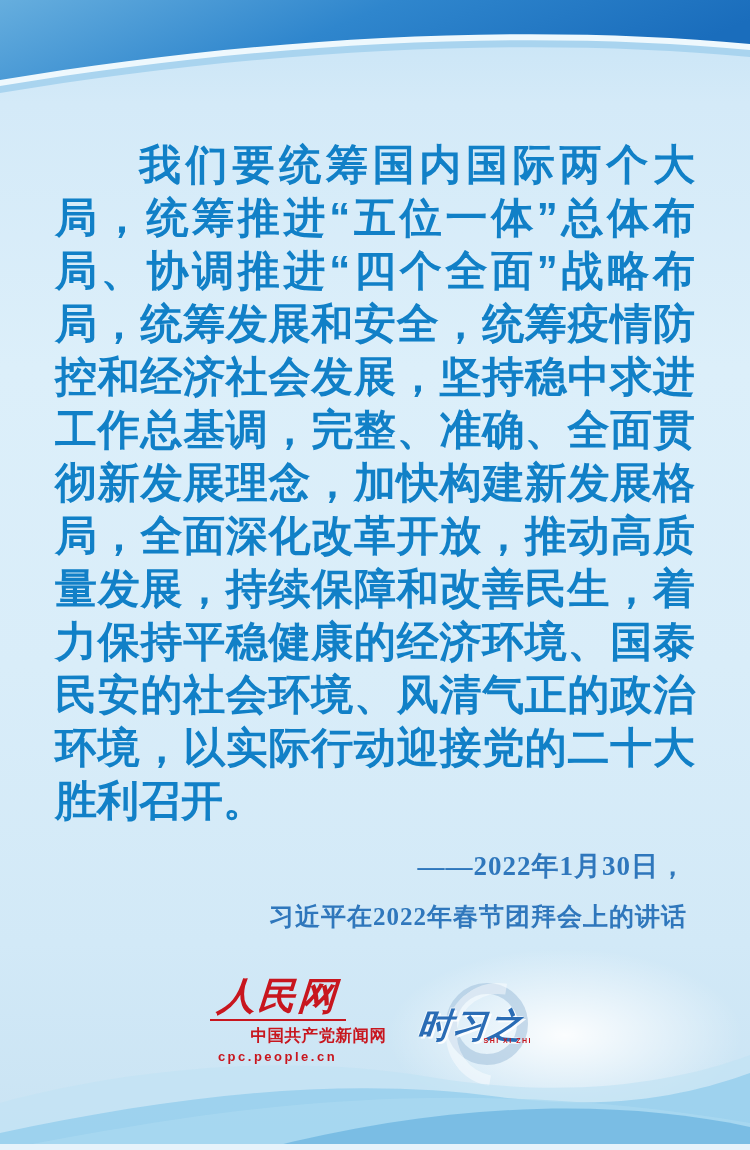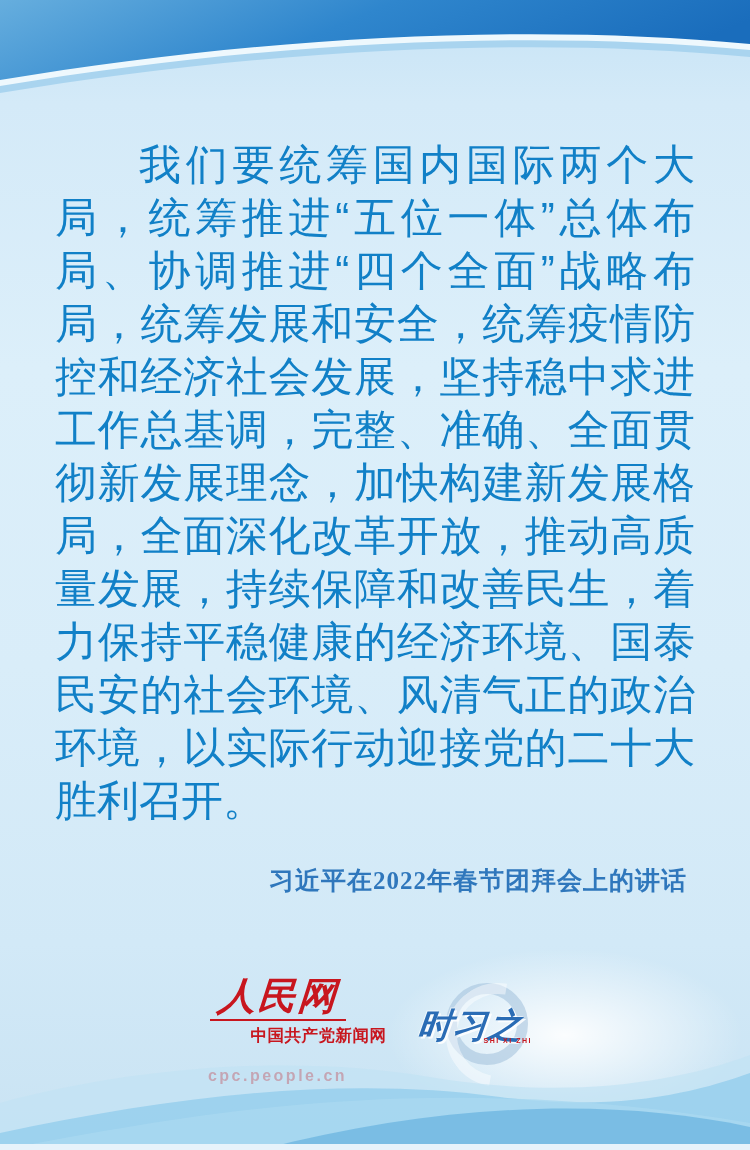--- a/index.html
+++ b/index.html
@@ -17,21 +17,21 @@
   .top-decor { position: absolute; top: 0; left: 0; width: 750px; height: 115px; display: block; }
 
   
   .quote {
     position: absolute;
     top: 138px;
     left: 55px;
     width: 640px;
     font-size: 42px;
     line-height: 53px;
-    font-weight: 400;
+    font-weight: 700;
     letter-spacing: 0px;
     color: #1180c7;
     text-align: justify;
     text-indent: 2em;
     font-family: "Liberation Sans", sans-serif;
   }
 
   
   .attribution {
     position: absolute;
@@ -72,21 +72,21 @@
     font-family: "Liberation Serif", serif;
     font-weight: 700;
     font-style: italic;
     font-size: 38px;
     line-height: 42px;
     transform: skewX(-4deg);
     letter-spacing: 2px;
   }
   .people-divider { height: 2px; background: #c8161e; margin: 2px 2px 4px 2px; }
   .people-subtitle { font-size: 16.5px; font-weight: 700; letter-spacing: 0.5px; white-space: nowrap; margin-left: 43px; }
-  .people-domain { font-size: 16px; font-weight: 700; letter-spacing: 2.5px; margin-top: 20px; white-space: nowrap; }
+  .people-domain { font-size: 13px; font-weight: 700; letter-spacing: 2.5px; margin-top: 2px; white-space: nowrap; }
 
   .shixizhi-logo { position: relative; width: 125px; height: 100px; margin-top: 2px; }
   .shixizhi-ring {
     position: absolute;
     left: 28px; top: 6px;
     width: 82px; height: 82px;
     border: 11px solid rgba(160, 192, 219, 0.55);
     border-radius: 50%;
     filter: blur(0.6px);
   }
@@ -139,20 +139,21 @@
       </linearGradient>
     </defs>
     <path d="M0,0 H750 V57 C520,35 250,51 0,93 Z" fill="#a9d4ef"></path>
     <path d="M0,0 H750 V50 C520,28 250,44 0,86 Z" fill="#eef8fd"></path>
     <path d="M0,0 H750 V44 C520,22 250,38 0,80 Z" fill="url(#tg)"></path>
   </svg>
 
   <div class="quote">我们要统筹国内国际两个大局，统筹推进“五位一体”总体布局、协调推进“四个全面”战略布局，统筹发展和安全，统筹疫情防控和经济社会发展，坚持稳中求进工作总基调，完整、准确、全面贯彻新发展理念，加快构建新发展格局，全面深化改革开放，推动高质量发展，持续保障和改善民生，着力保持平稳健康的经济环境、国泰民安的社会环境、风清气正的政治环境，以实际行动迎接党的二十大胜利召开。</div>
 
   <div class="attribution">
+    <div class="date-line">——2022年1月30日，</div>
     <div class="source-line">习近平在2022年春节团拜会上的讲话</div>
   </div>
 
   <div class="white-glow"></div>
 
   <div class="logos">
     <div class="people-logo">
       <div class="people-script">人民网</div>
       <div class="people-divider"></div>
       <div class="people-subtitle">中国共产党新闻网</div>

